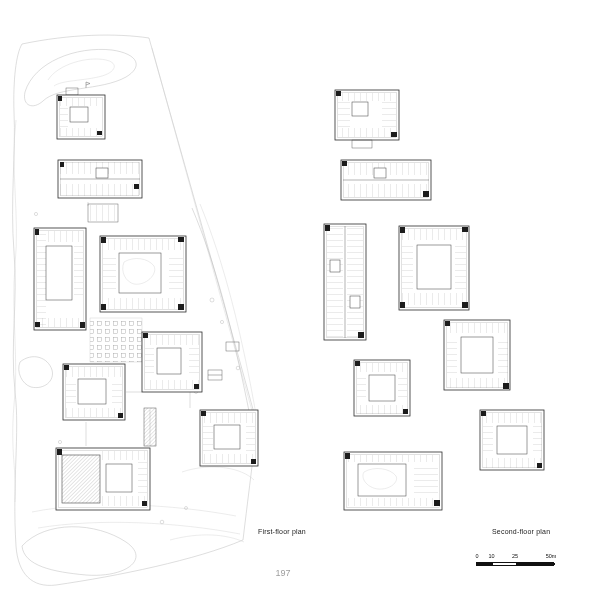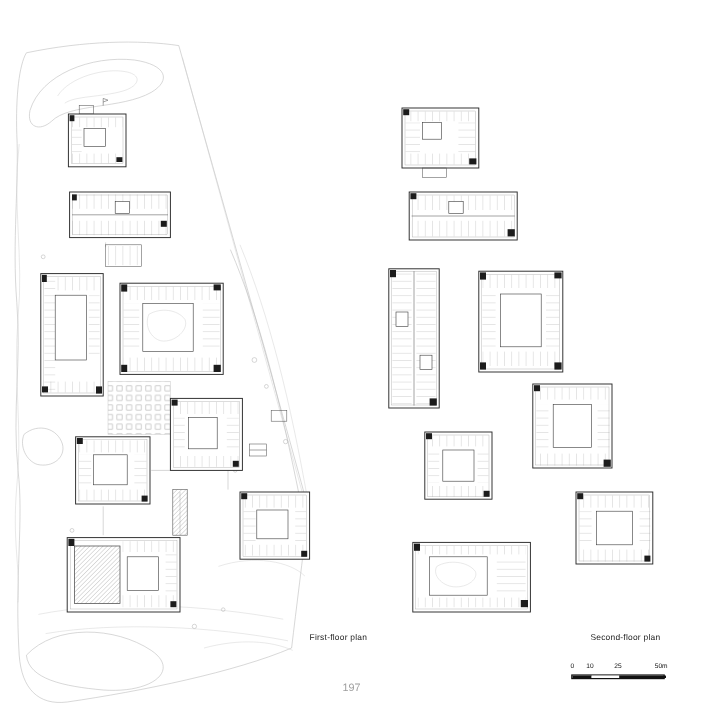--- a/index.html
+++ b/index.html
@@ -15,21 +15,21 @@
   .wall{fill:none;stroke:#555555;stroke-width:0.45;}
   .core{fill:#1c1c1c;stroke:none;}
   .contour{fill:none;stroke:#bdbdbd;stroke-width:0.5;}
   .contour2{fill:none;stroke:#d0d0d0;stroke-width:0.4;}
   .roadline{fill:none;stroke:#a8a8a8;stroke-width:0.4;}
   .tree{fill:none;stroke:#b5b5b5;stroke-width:0.45;}
   
   .caption{position:absolute;font-size:7px;color:#222;letter-spacing:0.2px;white-space:nowrap;}
   #cap-first{left:258px;top:528px;}
   #cap-second{left:492px;top:528px;}
-  .page-number{position:absolute;left:277px;top:568px;width:32px;text-align:center;
+  .page-number{position:absolute;left:267px;top:568px;width:32px;text-align:center;
     font-size:9px;color:#9e9e9e;}
   
   .scalebar{position:absolute;left:476px;top:553px;width:80px;height:18px;}
   .sb-label{position:absolute;top:0;font-size:5.5px;color:#111;transform:translateX(-50%);}
   .sb-bar{position:absolute;left:0;top:9px;width:78px;height:3.5px;border:0.5px solid #111;box-sizing:border-box;}
   .sb-seg{position:absolute;top:0;height:100%;}
 </style>
 </head>
 <body>
 

